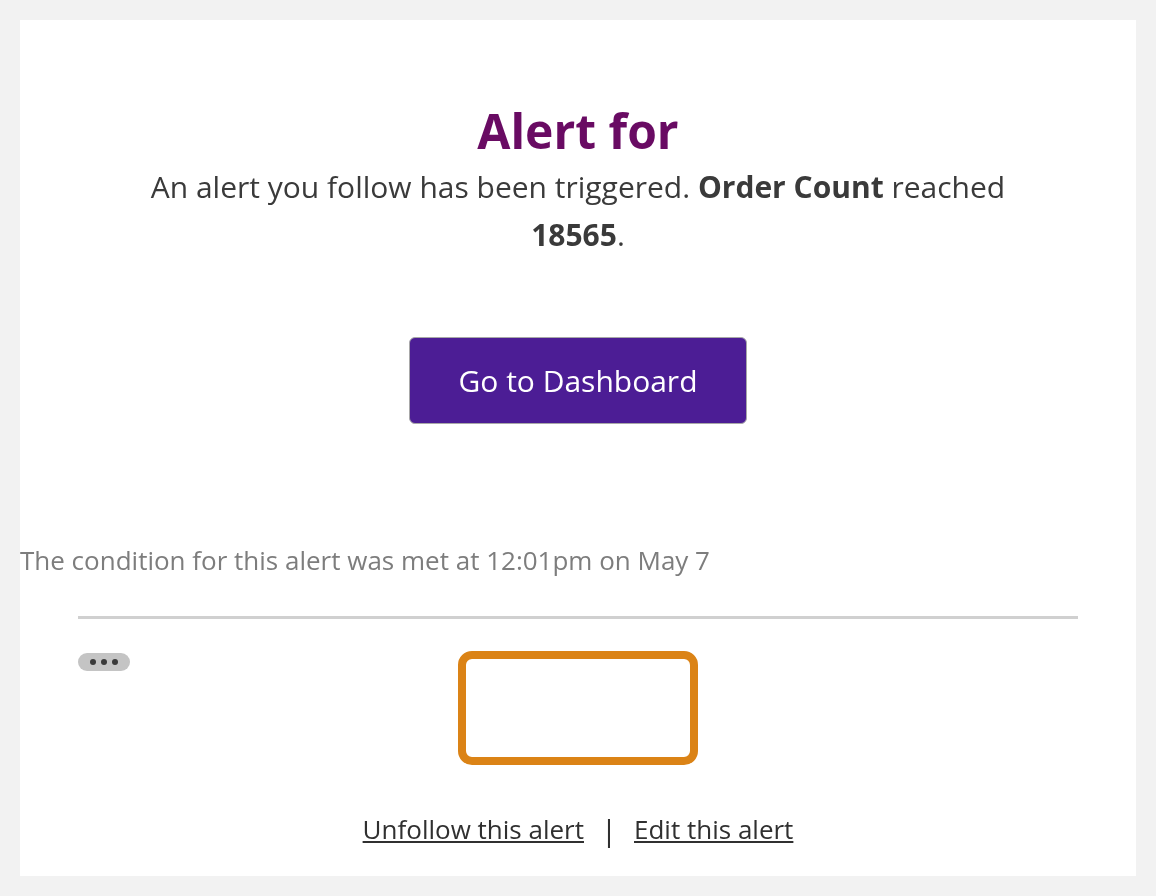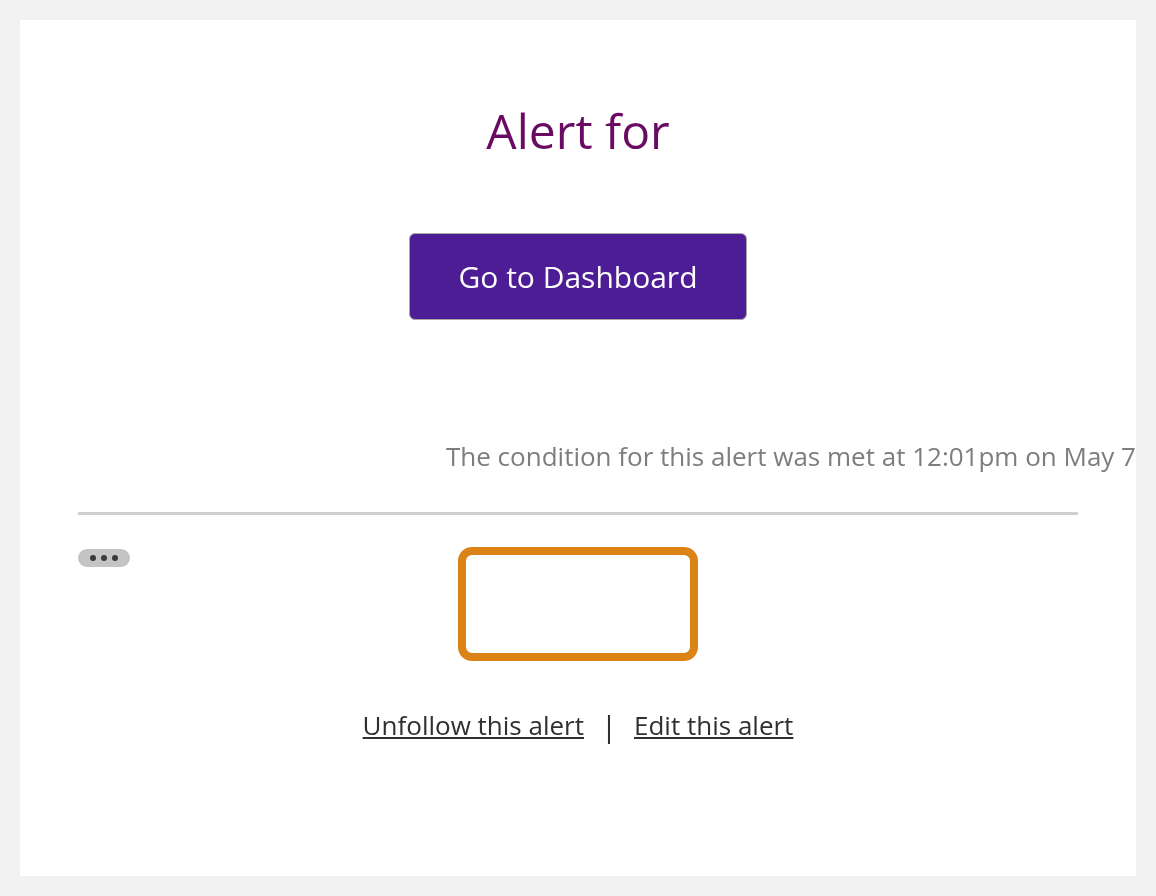--- a/index.html
+++ b/index.html
@@ -18,22 +18,21 @@
       background: #ffffff;
       width: 100%;
       height: 100%;
       position: relative;
       padding-top: 78px;
     }
     .title {
       text-align: center;
       color: #690b63;
       font-size: 48px;
-      font-weight: 400;
-      margin-bottom: 70px;
+      font-weight: 700;
     }
     .message {
       text-align: center;
       color: #3a3a3a;
       font-size: 30px;
       line-height: 1.6;
       max-width: 920px;
       margin: 0 auto 78px auto;
     }
     .message .bold {
@@ -49,21 +48,21 @@
       color: #ffffff;
       font-size: 30px;
       font-weight: 500;
       border: 1px solid #a8a8a8;
       border-radius: 6px;
       padding: 22px 48px;
       cursor: pointer;
       font-family: inherit;
     }
     .condition-text {
-      text-align: right;
+      text-align: left;
       color: #7d7d7d;
       font-size: 26px;
       margin-bottom: 38px;
     }
     .divider {
       border: none;
       border-top: 3px solid #d0d0d0;
       margin: 0 58px;
     }
     .lower-section {
@@ -113,20 +112,23 @@
       position: relative;
       top: 2px;
     }
   </style>
 </head>
 <body>
 
 <div class="card">
   <h1 class="title">Alert for</h1>
 
+  <div class="message">
+    <span>An alert you follow has been triggered. </span><span class="bold">Order Count</span><span> reached </span><span class="bold">18565</span><span>.</span>
+  </div>
 
   <div class="btn-container">
     <button class="dashboard-btn">Go to Dashboard</button>
   </div>
 
   <div class="condition-text">The condition for this alert was met at 12:01pm on May 7</div>
 
   <hr class="divider">
 
   <div class="lower-section">

